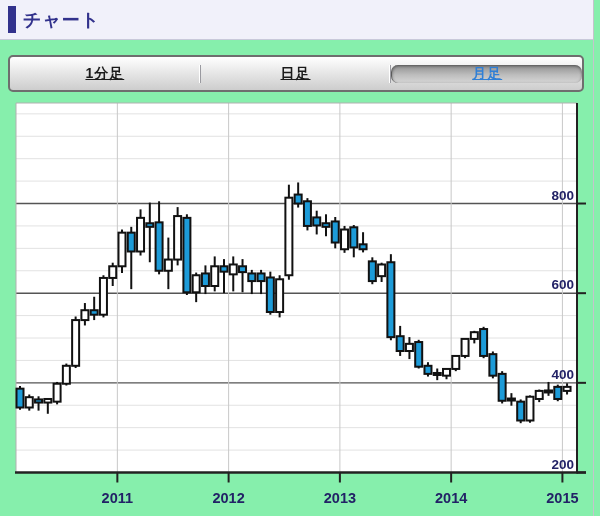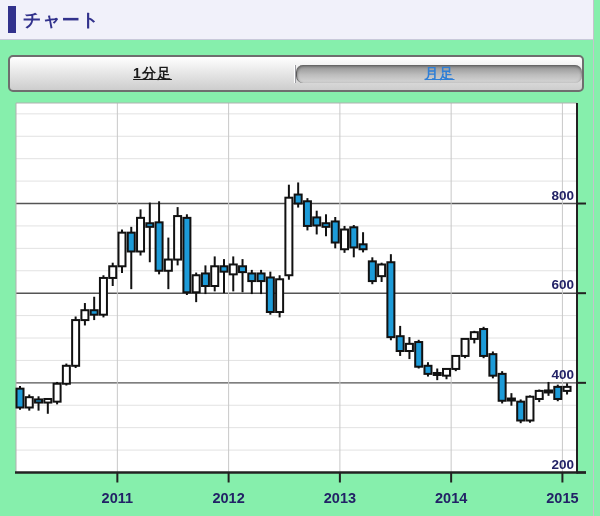--- a/index.html
+++ b/index.html
@@ -42,20 +42,21 @@
 
 <div id="stage">
 
   <div class="hdr">
     <div class="bar"></div>
     <div class="ttl">チャート</div>
   </div>
 
   <div class="tabbar">
     <div class="tab">1分足</div>
+    <div class="tab">日足</div>
     <div class="tab selected">月足</div>
   </div>
 
   <svg id="chart" width="600" height="516" viewBox="0 0 600 516">
       <rect x="16" y="103" width="561" height="369.5" fill="#ffffff"></rect>
       <line x1="16" y1="450.085" x2="577" y2="450.085" stroke="#e2e2e2" stroke-width="1"></line>
       <line x1="16" y1="427.67" x2="577" y2="427.67" stroke="#e2e2e2" stroke-width="1"></line>
       <line x1="16" y1="405.255" x2="577" y2="405.255" stroke="#e2e2e2" stroke-width="1"></line>
       <line x1="16" y1="382.84000000000003" x2="577" y2="382.84000000000003" stroke="#555555" stroke-width="1.4"></line>
       <line x1="16" y1="360.425" x2="577" y2="360.425" stroke="#e2e2e2" stroke-width="1"></line>

